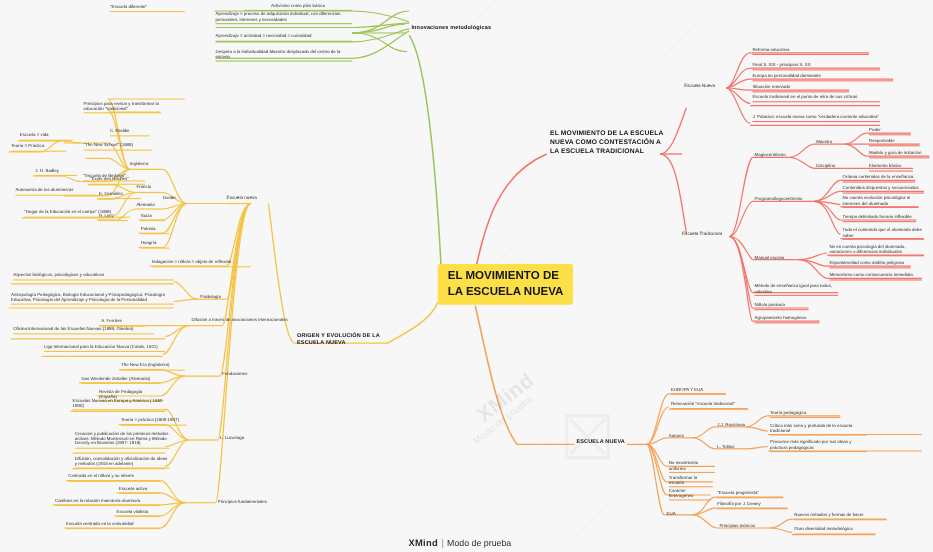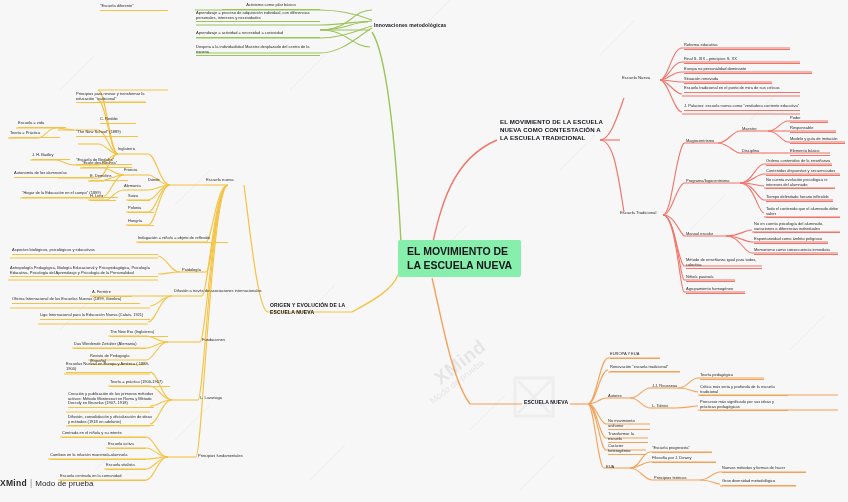--- a/index.html
+++ b/index.html
@@ -27,40 +27,40 @@
   .sub{font-size:4.2px;color:#2b2b2b;}
 
   .main-topic{
     font-size:6.1px;font-weight:bold;letter-spacing:0.15px;color:#12131a;
     line-height:1.35;
   }
   .main-topic.small{font-size:5.0px;}
 
   .center-topic{
     font-size:10.5px;font-weight:bold;color:#14151c;line-height:1.3;
-    background:#86efac;padding:5px 9px;border-radius:2px;
+    background:#fde047;padding:5px 9px;border-radius:2px;
   }
 
   .watermark{
     position:absolute;left:420px;top:360px;width:190px;height:110px;
     opacity:0.09;pointer-events:none;
   }
   .wm-text{
     position:absolute;left:430px;top:372px;
     transform:rotate(-38deg);transform-origin:left top;
     font-size:19px;font-weight:bold;color:#8d8d8d;opacity:0.16;
     pointer-events:none;letter-spacing:0.5px;
   }
   .wm-sub{
     position:absolute;left:428px;top:398px;
     transform:rotate(-38deg);transform-origin:left top;
     font-size:9px;color:#8d8d8d;opacity:0.18;pointer-events:none;
   }
   .footer{
-    position:absolute;left:0;bottom:14px;width:836px;
+    position:absolute;left:0;bottom:4px;width:836px;text-align:center;
     font-size:8.5px;color:#2b2b2b;
   }
   .footer b{font-weight:bold;letter-spacing:0.3px;}
   .footer span.sep{color:#8d8d8d;margin:0 3px;}
   .footer span.mode{font-size:8px;}
   .diag{position:absolute;pointer-events:none;opacity:0.55;}
 </style>
 </head>
 <body>
 

